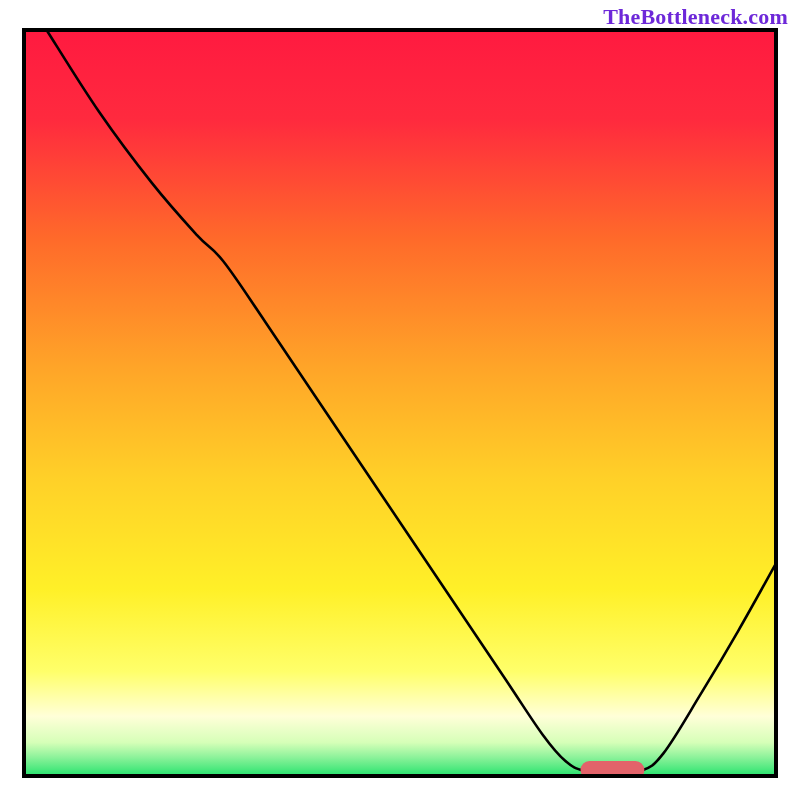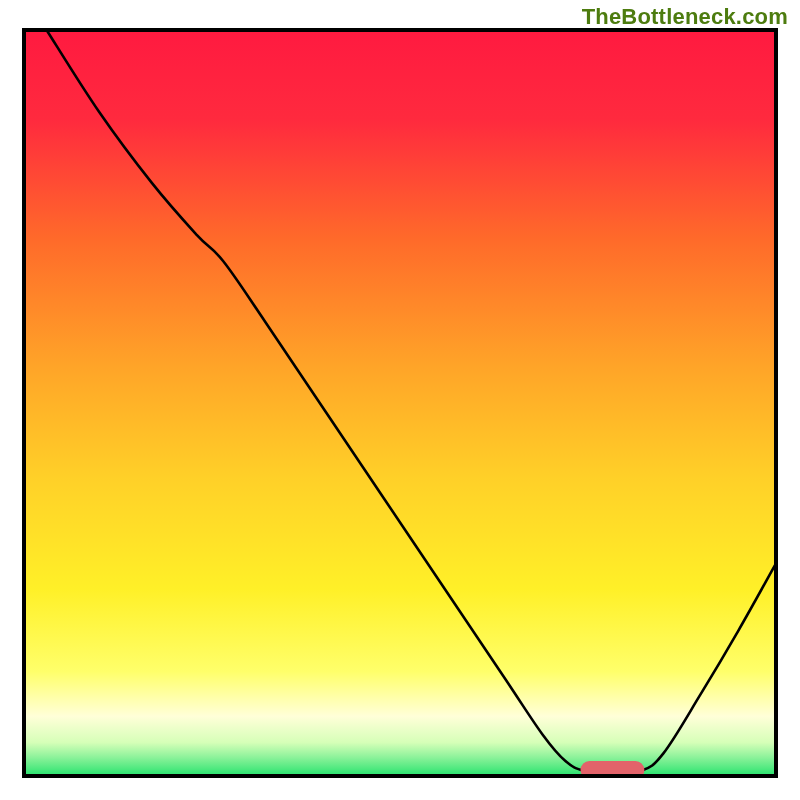--- a/index.html
+++ b/index.html
@@ -14,23 +14,24 @@
     position: relative;
     width: 800px;
     height: 800px;
   }
   .watermark {
     position: absolute;
     top: 4px;
     right: 12px;
     font-size: 22px;
     font-weight: 600;
-    color: #4d7c0f;
+    color: #6d28d9;
     letter-spacing: 0.2px;
     z-index: 5;
+    font-family: Liberation Serif, serif;
   }
   svg {
     display: block;
   }
 </style>
 </head>
 <body>
 
 <div class="chart-container">
   <div class="watermark">TheBottleneck.com</div>

